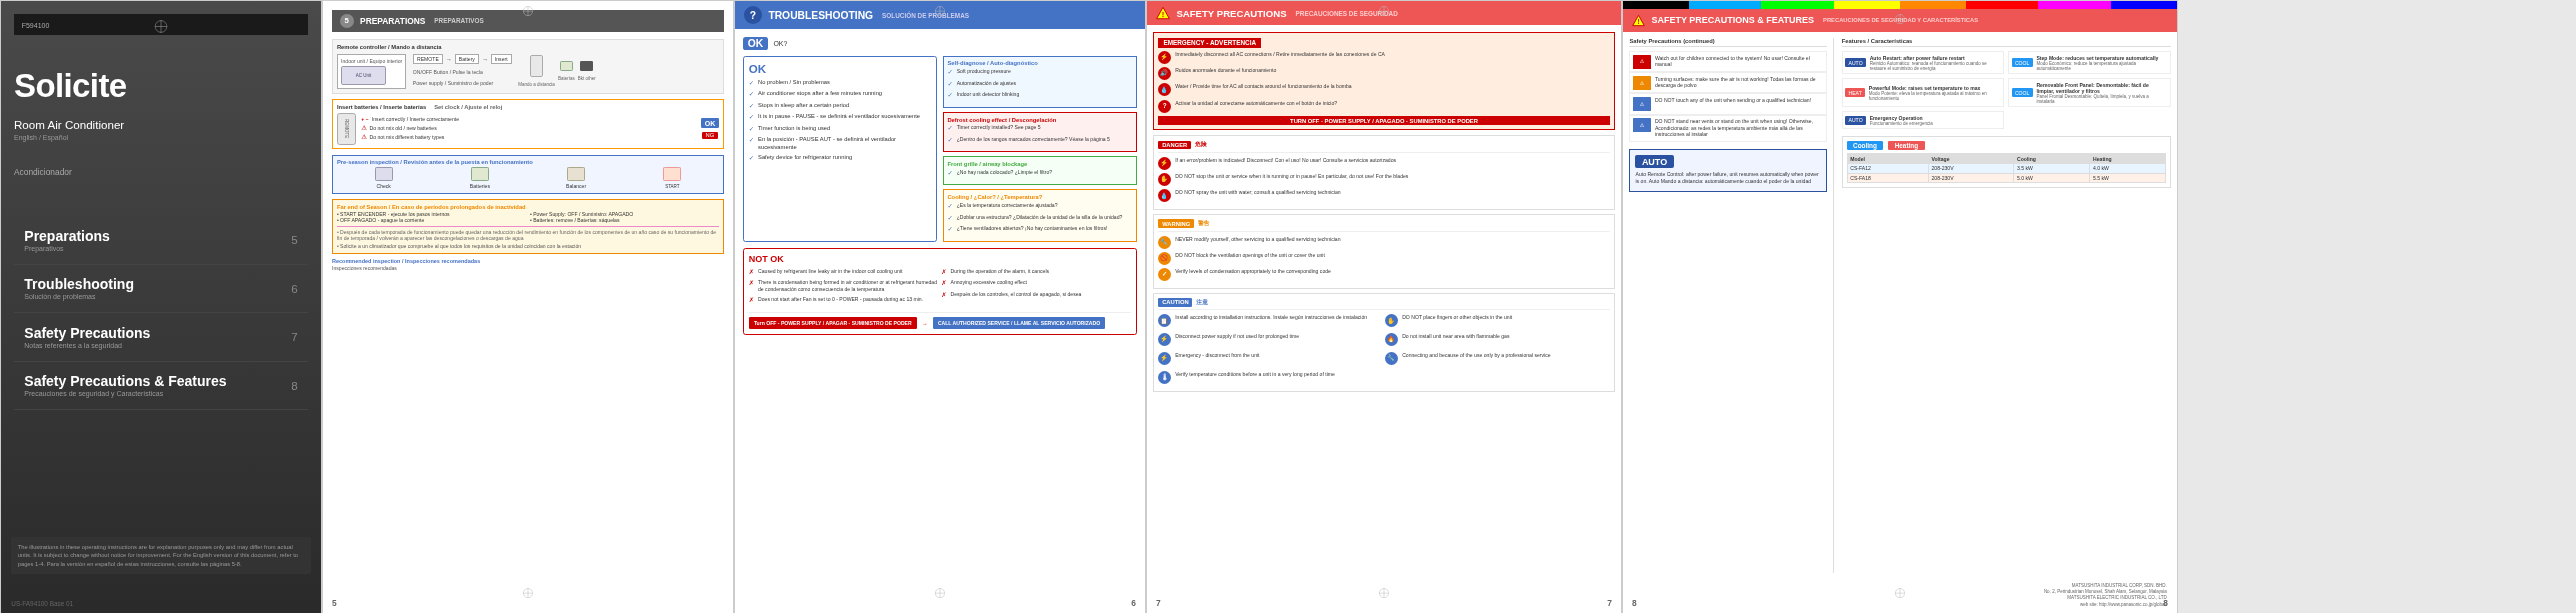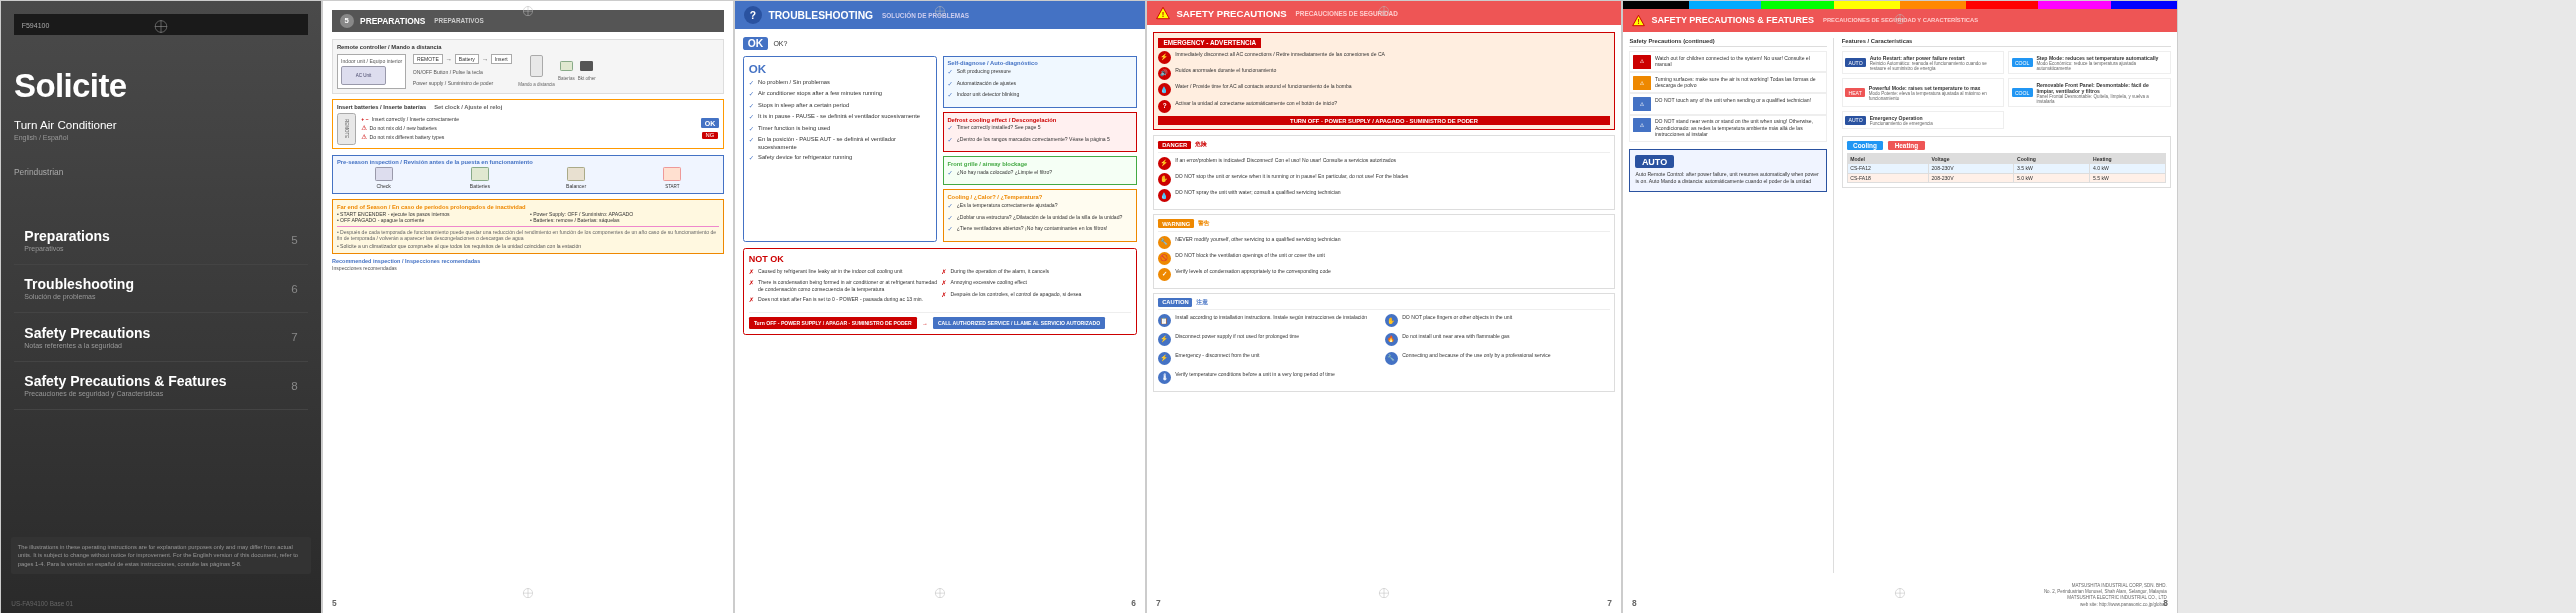--- a/index.html
+++ b/index.html
@@ -558,23 +558,23 @@
 
   <div style="position:absolute;top:19.3px;left:50%;transform:translateX(-50%);">
     <svg width="13" height="13" viewBox="0 0 20 20">
       <circle cx="10" cy="10" r="9" fill="none" stroke="#888" stroke-width="1"></circle>
       <line x1="10" y1="0" x2="10" y2="20" stroke="#888" stroke-width="1"></line>
       <line x1="0" y1="10" x2="20" y2="10" stroke="#888" stroke-width="1"></line>
     </svg>
   </div>
 
   <div class="brand-logo">Solicite</div>
-  <div class="product-title">Turn Air Conditioner</div>
+  <div class="product-title">Room Air Conditioner</div>
   <div class="product-subtitle" style="font-size:7px;color:#999;">English / Español</div>
-  <div class="product-subtitle">Perindustrian</div>
+  <div class="product-subtitle">Acondicionador</div>
 
   <div class="nav-items">
     <div class="nav-item">
       <div>
         <span class="nav-item-text">Preparations</span>
         <span class="nav-item-sub">Preparativos</span>
       </div>
       <span class="nav-item-num">5</span>
     </div>
     <div class="nav-item">

